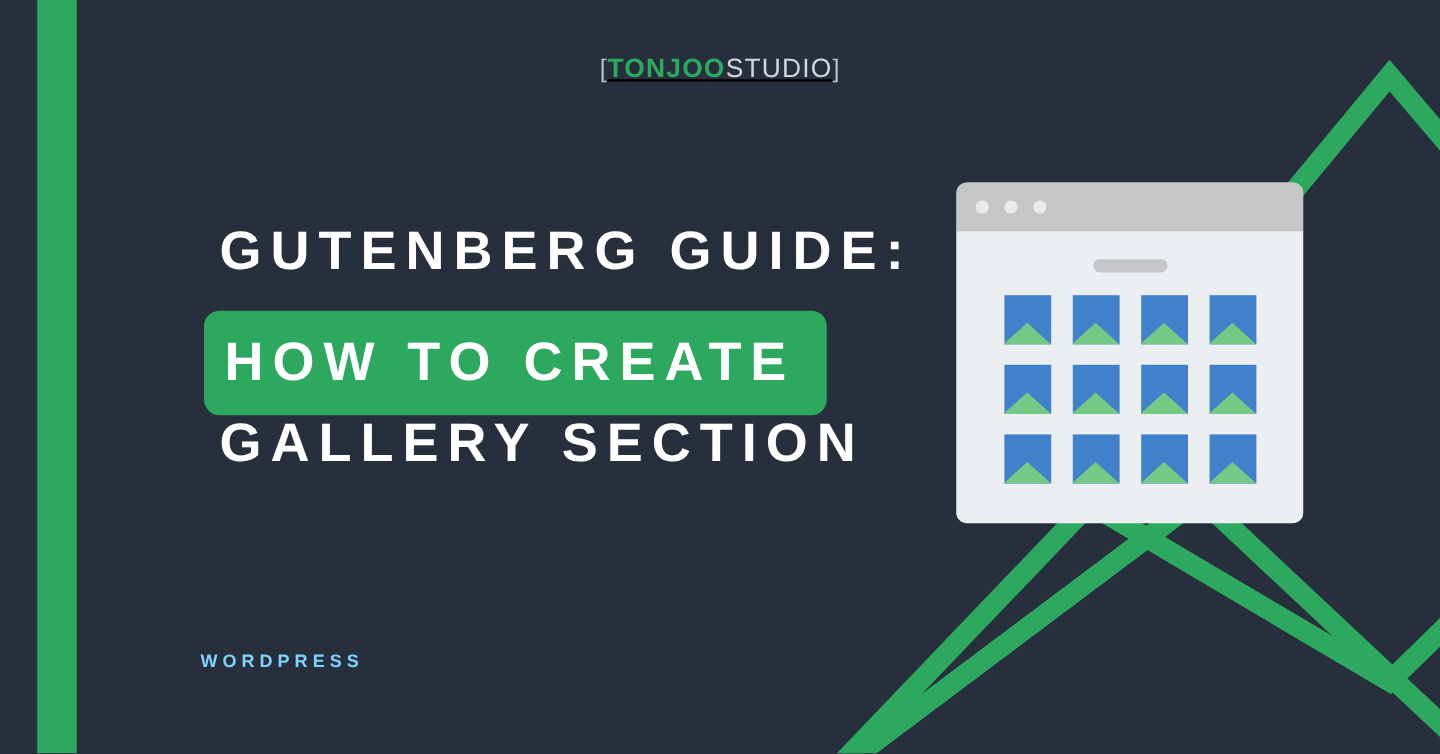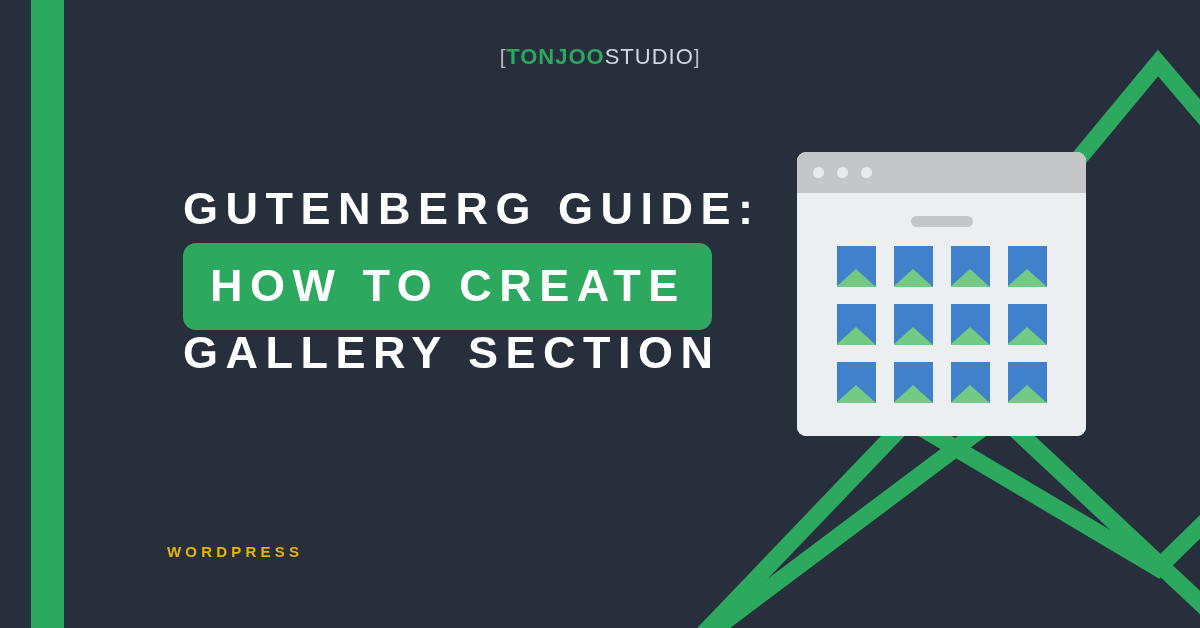--- a/index.html
+++ b/index.html
@@ -40,20 +40,21 @@
     position:absolute;
     left:0; top:46px;
     width:1200px;
     text-align:center;
     z-index:6;
     font-size:22px;
     font-weight:700;
     letter-spacing:0.5px;
     line-height:1;
     white-space:nowrap;
+    text-decoration:underline;
   }
   #brand-logo .bracket {
     color:#b9bec7;
     font-weight:400;
     font-size:21px;
   }
   #brand-logo .brand-primary {
     color:#2ca85f;
     font-weight:700;
     letter-spacing:1px;
@@ -74,38 +75,38 @@
     color:#ffffff;
     font-size:45px;
     font-weight:700;
     letter-spacing:7.5px;
     line-height:1;
     white-space:nowrap;
     font-family:"Liberation Sans", sans-serif;
   }
   #headline-line-1 {
     padding-left:17px;
-    margin-bottom:12px;
+    margin-bottom:28px;
   }
   #headline-highlight {
     display:inline-block;
     background:#2ca85f;
     border-radius:13px;
-    padding:20px 26px 22px 27px;
-    margin-left:17px;
+    padding:20px 26px 22px 17px;
+    margin-left:4px;
   }
   #headline-line-3 {
     padding-left:17px;
   }
 
   
   #category-label {
     position:absolute;
     left:167px; top:543px;
-    color:#eab308;
+    color:#7dd3fc;
     font-size:15px;
     font-weight:700;
     letter-spacing:4.2px;
     z-index:6;
     white-space:nowrap;
   }
 
   
   #browser-mockup {
     position:absolute;

